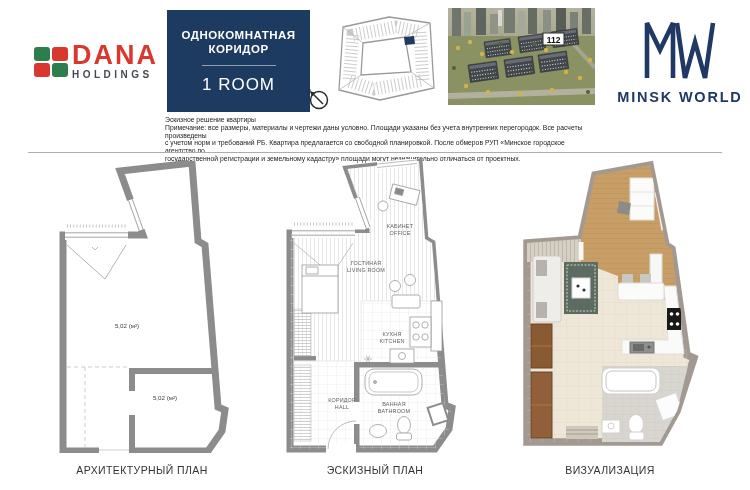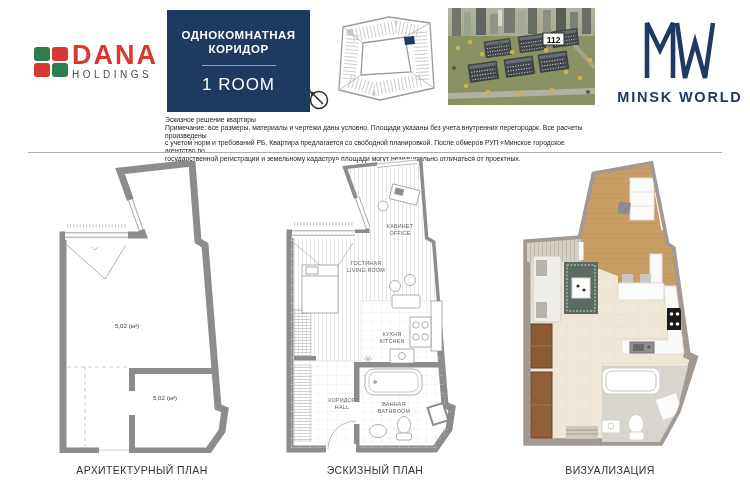--- a/index.html
+++ b/index.html
@@ -5,21 +5,21 @@
   html,body{margin:0;padding:0;background:#fff;}
   body{font-family:"Liberation Sans",sans-serif;}
   #page{position:relative;width:750px;height:490px;background:#fff;overflow:hidden;}
 
   
   .dana{position:absolute;left:34px;top:42px;display:flex;gap:4px;align-items:flex-start;}
   .dana-squares{display:grid;grid-template-columns:16px 16px;grid-template-rows:14px 14px;gap:2px;margin-top:5px;}
   .sq{border-radius:3px;}
   .sq.g{background:#2e7d4f;} .sq.r{background:#d9382e;}
   .dana-name{font-size:27px;font-weight:bold;color:#d9382e;letter-spacing:2px;line-height:26px;}
-  .dana-sub{font-size:10px;font-weight:normal;color:#434a52;letter-spacing:3.5px;margin-top:1px;}
+  .dana-sub{font-size:10px;font-weight:bold;color:#434a52;letter-spacing:3.5px;margin-top:1px;}
 
   
   .title-box{position:absolute;left:167px;top:10px;width:143px;height:102px;background:#1d3a60;
     display:flex;flex-direction:column;align-items:center;justify-content:center;color:#fff;text-align:center;}
   .title-l1,.title-l2{font-size:11.5px;font-weight:bold;letter-spacing:.5px;line-height:14px;}
   .title-div{width:74px;height:1px;background:#8fa0b5;margin:9px 0;}
   .title-room{font-size:17px;letter-spacing:1px;}
 
   
   .compass{position:absolute;left:303px;top:84px;width:30px;height:30px;}

